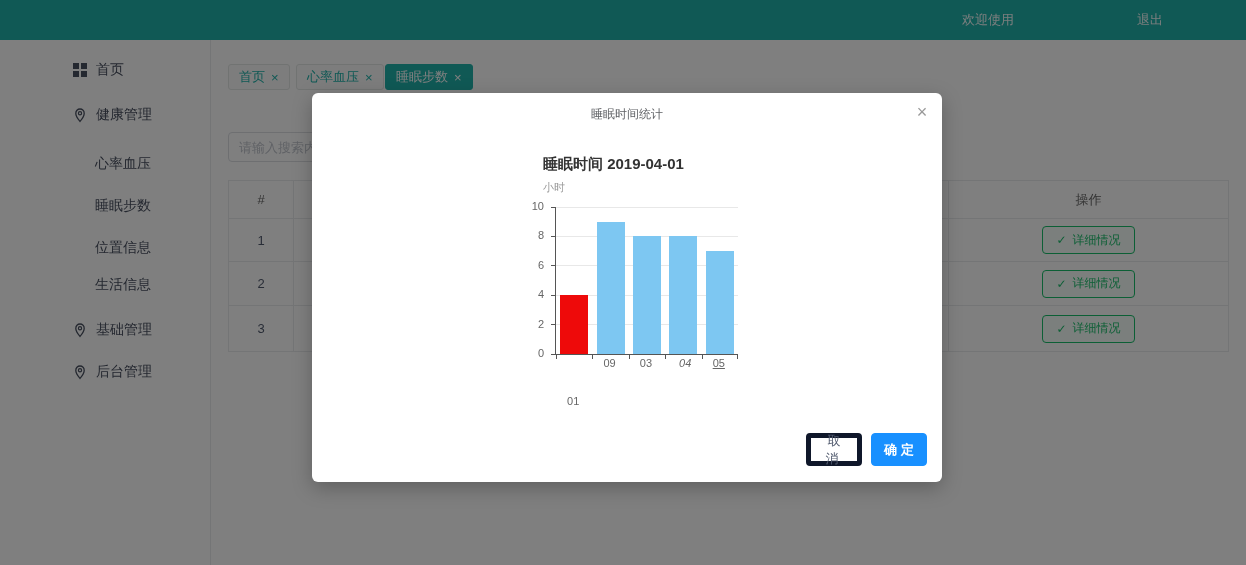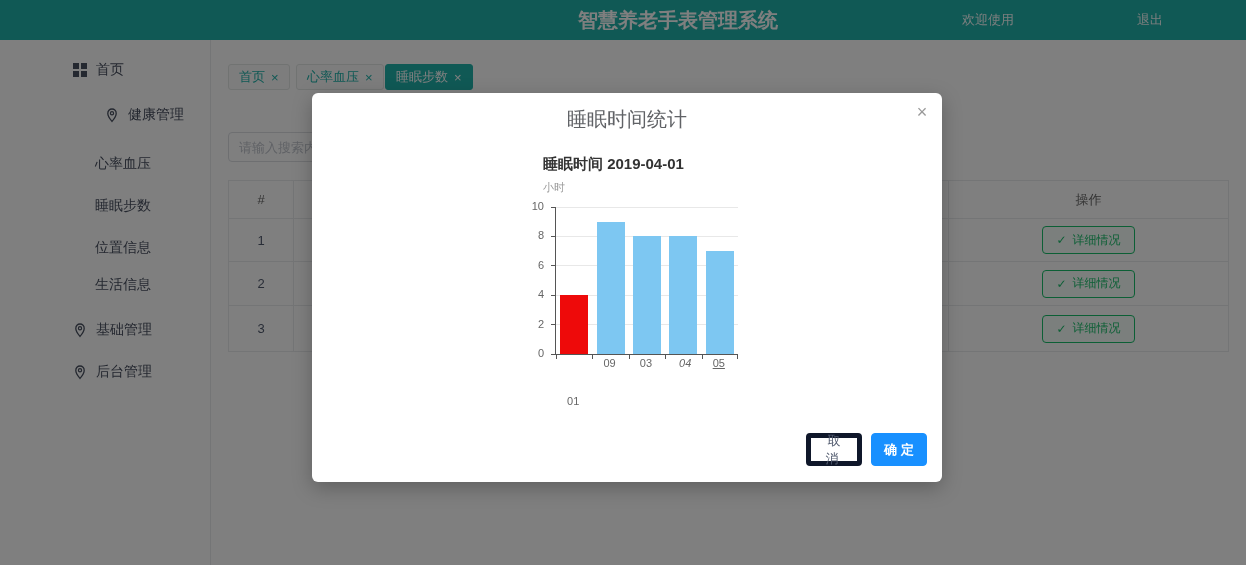--- a/index.html
+++ b/index.html
@@ -40,21 +40,21 @@
   .cell:nth-child(3n){border-right:none;}
   .cell.last-row{border-bottom:none;}
   .th{color:#666;}
   .detail-btn{display:inline-flex;align-items:center;gap:6px;height:28px;padding:0 13px;
         border:1px solid #19be6b;border-radius:4px;background:#f6fffa;color:#19be6b;
         font-size:12px;cursor:pointer;font-family:inherit;}
   
   .overlay{position:absolute;left:0;top:0;width:1246px;height:565px;background:rgba(0,0,0,.5);z-index:10;}
   .modal{position:absolute;left:312px;top:93px;width:630px;height:389px;background:#fff;border-radius:6px;
          box-shadow:0 6px 20px rgba(0,0,0,.25);z-index:20;}
-  .modal-title{position:absolute;left:0;top:13px;width:100%;text-align:center;font-size:20px;color:#606266;}
+  .modal-title{position:absolute;left:0;top:13px;width:100%;text-align:center;font-size:12px;color:#606266;}
   .modal-close{position:absolute;left:598px;top:7px;width:24px;height:24px;text-align:center;line-height:24px;
          font-size:18px;color:#999;cursor:pointer;}
   .chart-title{position:absolute;left:231px;top:62px;font-size:15px;font-weight:bold;color:#333;white-space:nowrap;}
   .chart-unit{position:absolute;left:231px;top:87px;font-size:11px;color:#999;}
   .plot{position:absolute;left:243px;top:114px;width:182px;height:147px;
         border-left:1px solid #555;border-bottom:1px solid #555;}
   .gridline{position:absolute;left:0;width:100%;height:1px;background:#e8e8e8;}
   .ytick{position:absolute;left:-5px;width:5px;height:1px;background:#555;}
   .xtick{position:absolute;bottom:-5px;width:1px;height:5px;background:#555;}
   .bar{position:absolute;bottom:0;width:28px;}
@@ -66,41 +66,40 @@
         letter-spacing:4px;text-indent:4px;cursor:pointer;font-family:inherit;display:flex;align-items:center;justify-content:center;box-sizing:border-box;}
   .btn-cancel{left:494px;background:#fff;border:5px solid #0f172a;color:#515a6e;}
   .btn-ok{left:559px;background:#1890ff;border:1px solid #1890ff;color:#fff;font-weight:bold;}
 </style>
 </head>
 <body>
 
 <div class="stage">
 
   <div class="app-header">
-    <div class="app-title">智慧养老手表管理系统</div>
     <div class="hdr-link hdr-welcome">欢迎使用</div>
     <div class="hdr-link hdr-logout">退出</div>
   </div>
 
   <div class="sidebar">
     <div class="menu-item top-item" style="top:15px;">
       <span class="mi-icon">
         <svg width="14" height="14" viewBox="0 0 14 14">
             <g fill="#495060">
               <rect x="0" y="0" width="6" height="6"></rect>
               <rect x="8" y="0" width="6" height="6"></rect>
               <rect x="0" y="8" width="6" height="6"></rect>
               <rect x="8" y="8" width="6" height="6"></rect>
             </g>
           </svg>
       </span>
       <span>首页</span>
     </div>
 
-    <div class="menu-item top-item" style="top:60px;margin-left:32px;">
+    <div class="menu-item top-item" style="top:60px;">
       <span class="mi-icon">
         <svg width="14" height="15" viewBox="0 0 14 15">
             <path d="M7 1C4.5 1 2.8 2.9 2.8 5.4c0 3 4.2 8 4.2 8s4.2-5 4.2-8C11.2 2.9 9.5 1 7 1z" fill="none" stroke="#495060" stroke-width="1.3"></path>
             <circle cx="7" cy="5.2" r="1.6" fill="none" stroke="#495060" stroke-width="1.2"></circle>
           </svg>
       </span>
       <span>健康管理</span>
       <span class="chev">
         <svg width="10" height="6" viewBox="0 0 10 6">
             <polyline points="1,5 5,1 9,5" fill="none" stroke="#808695" stroke-width="1.3"></polyline>

